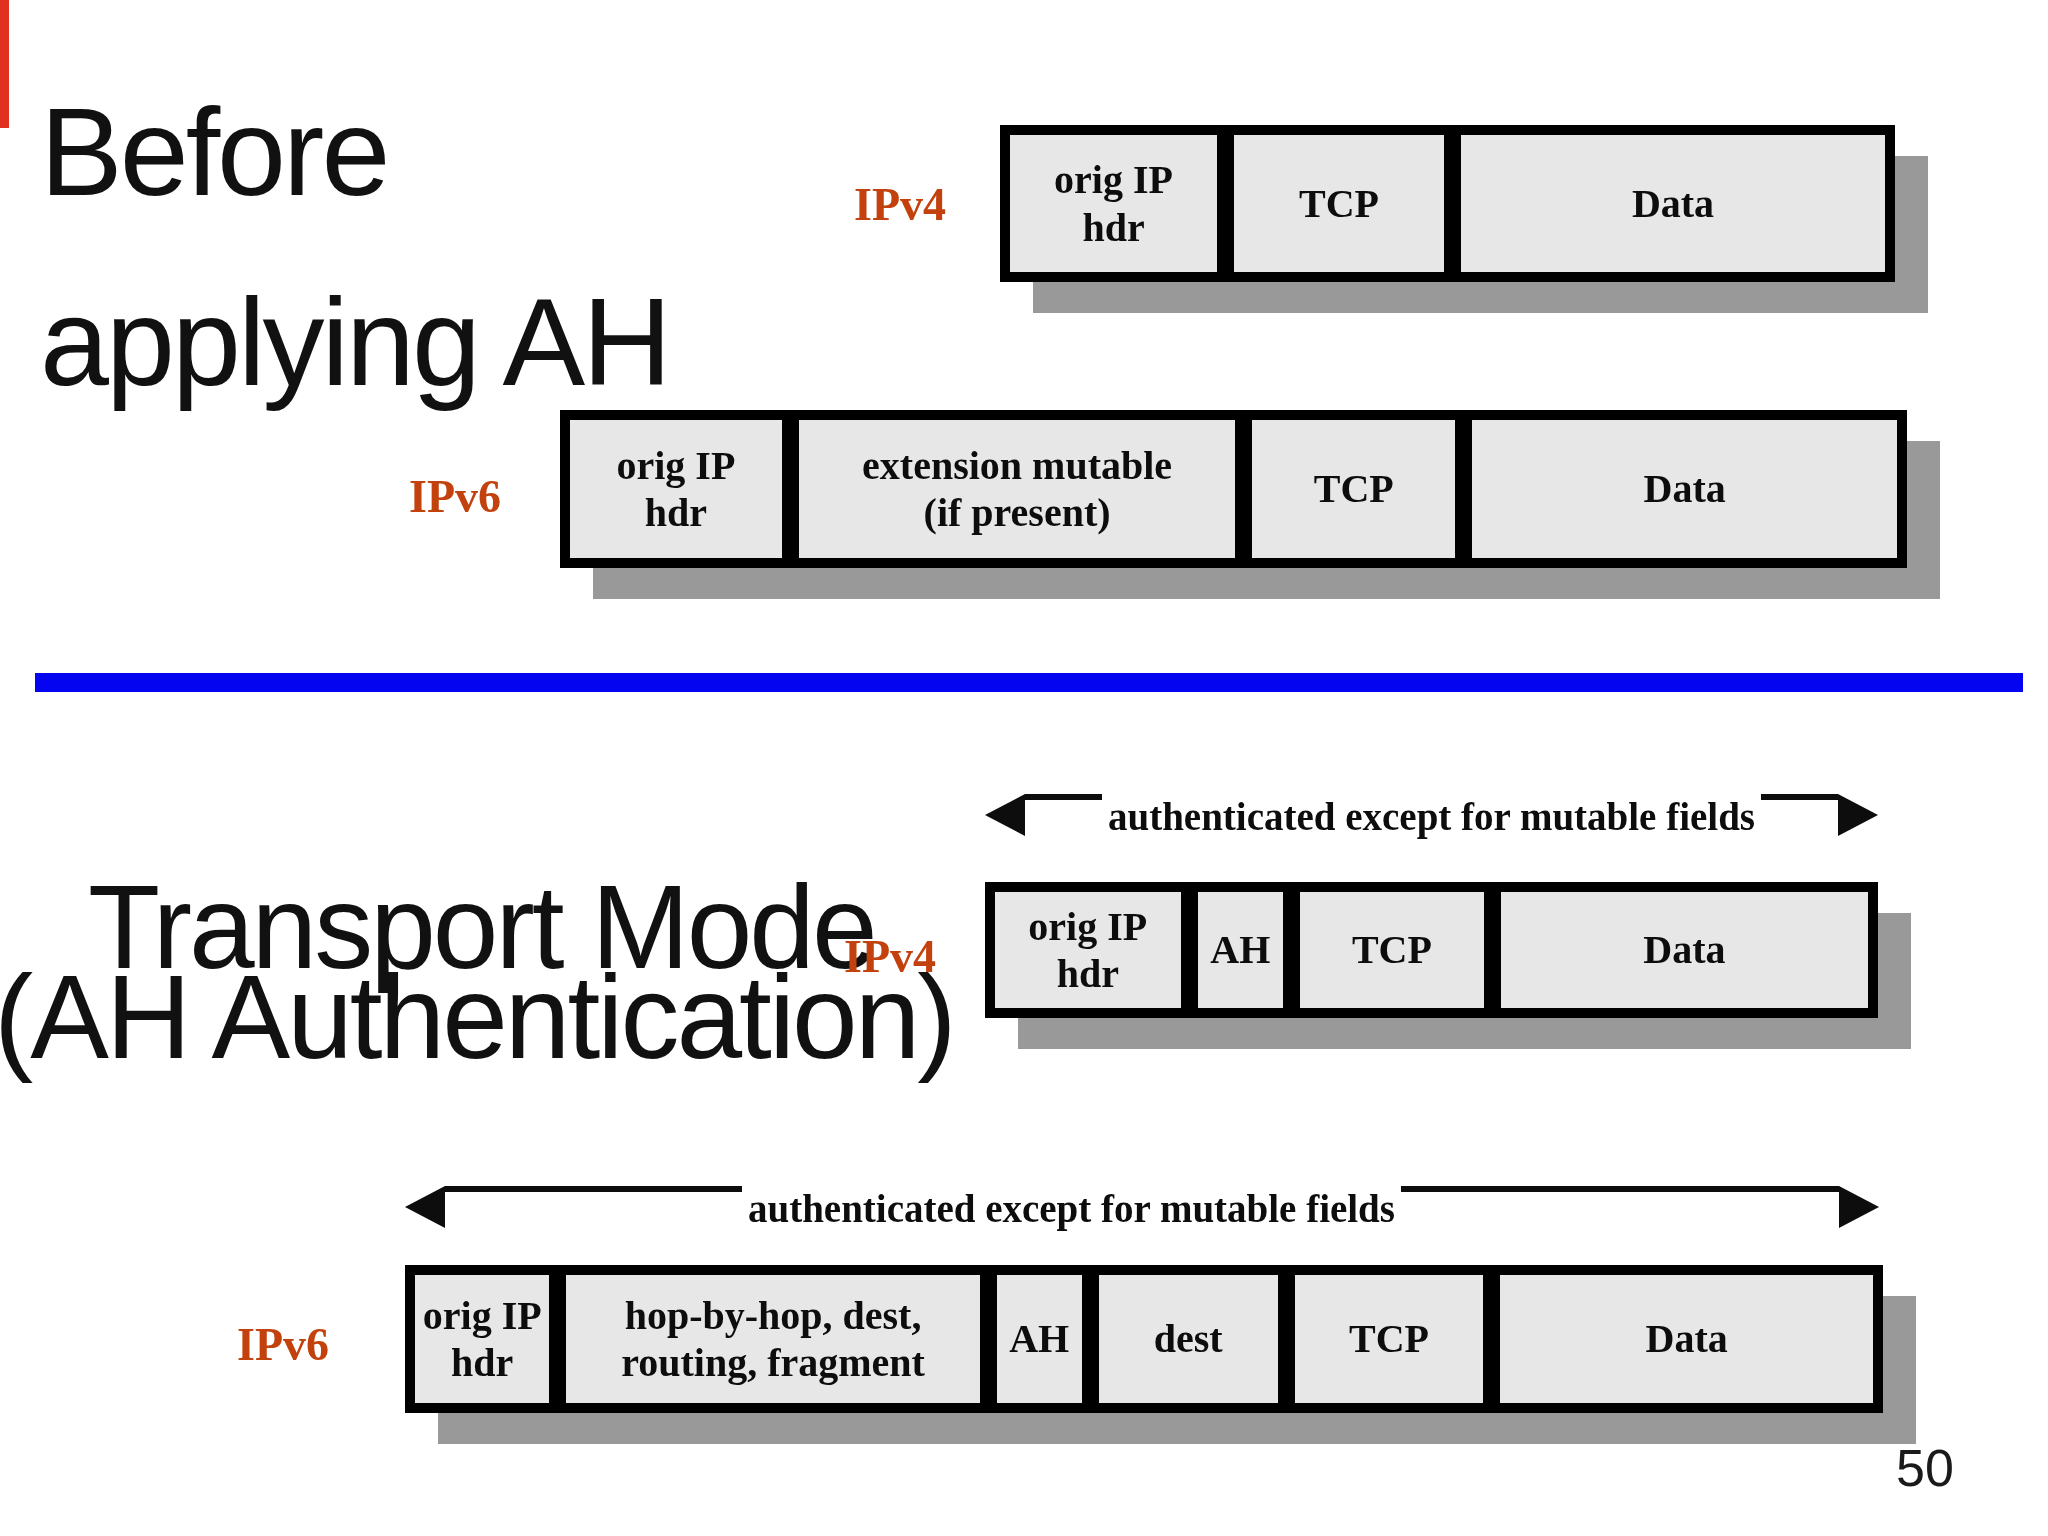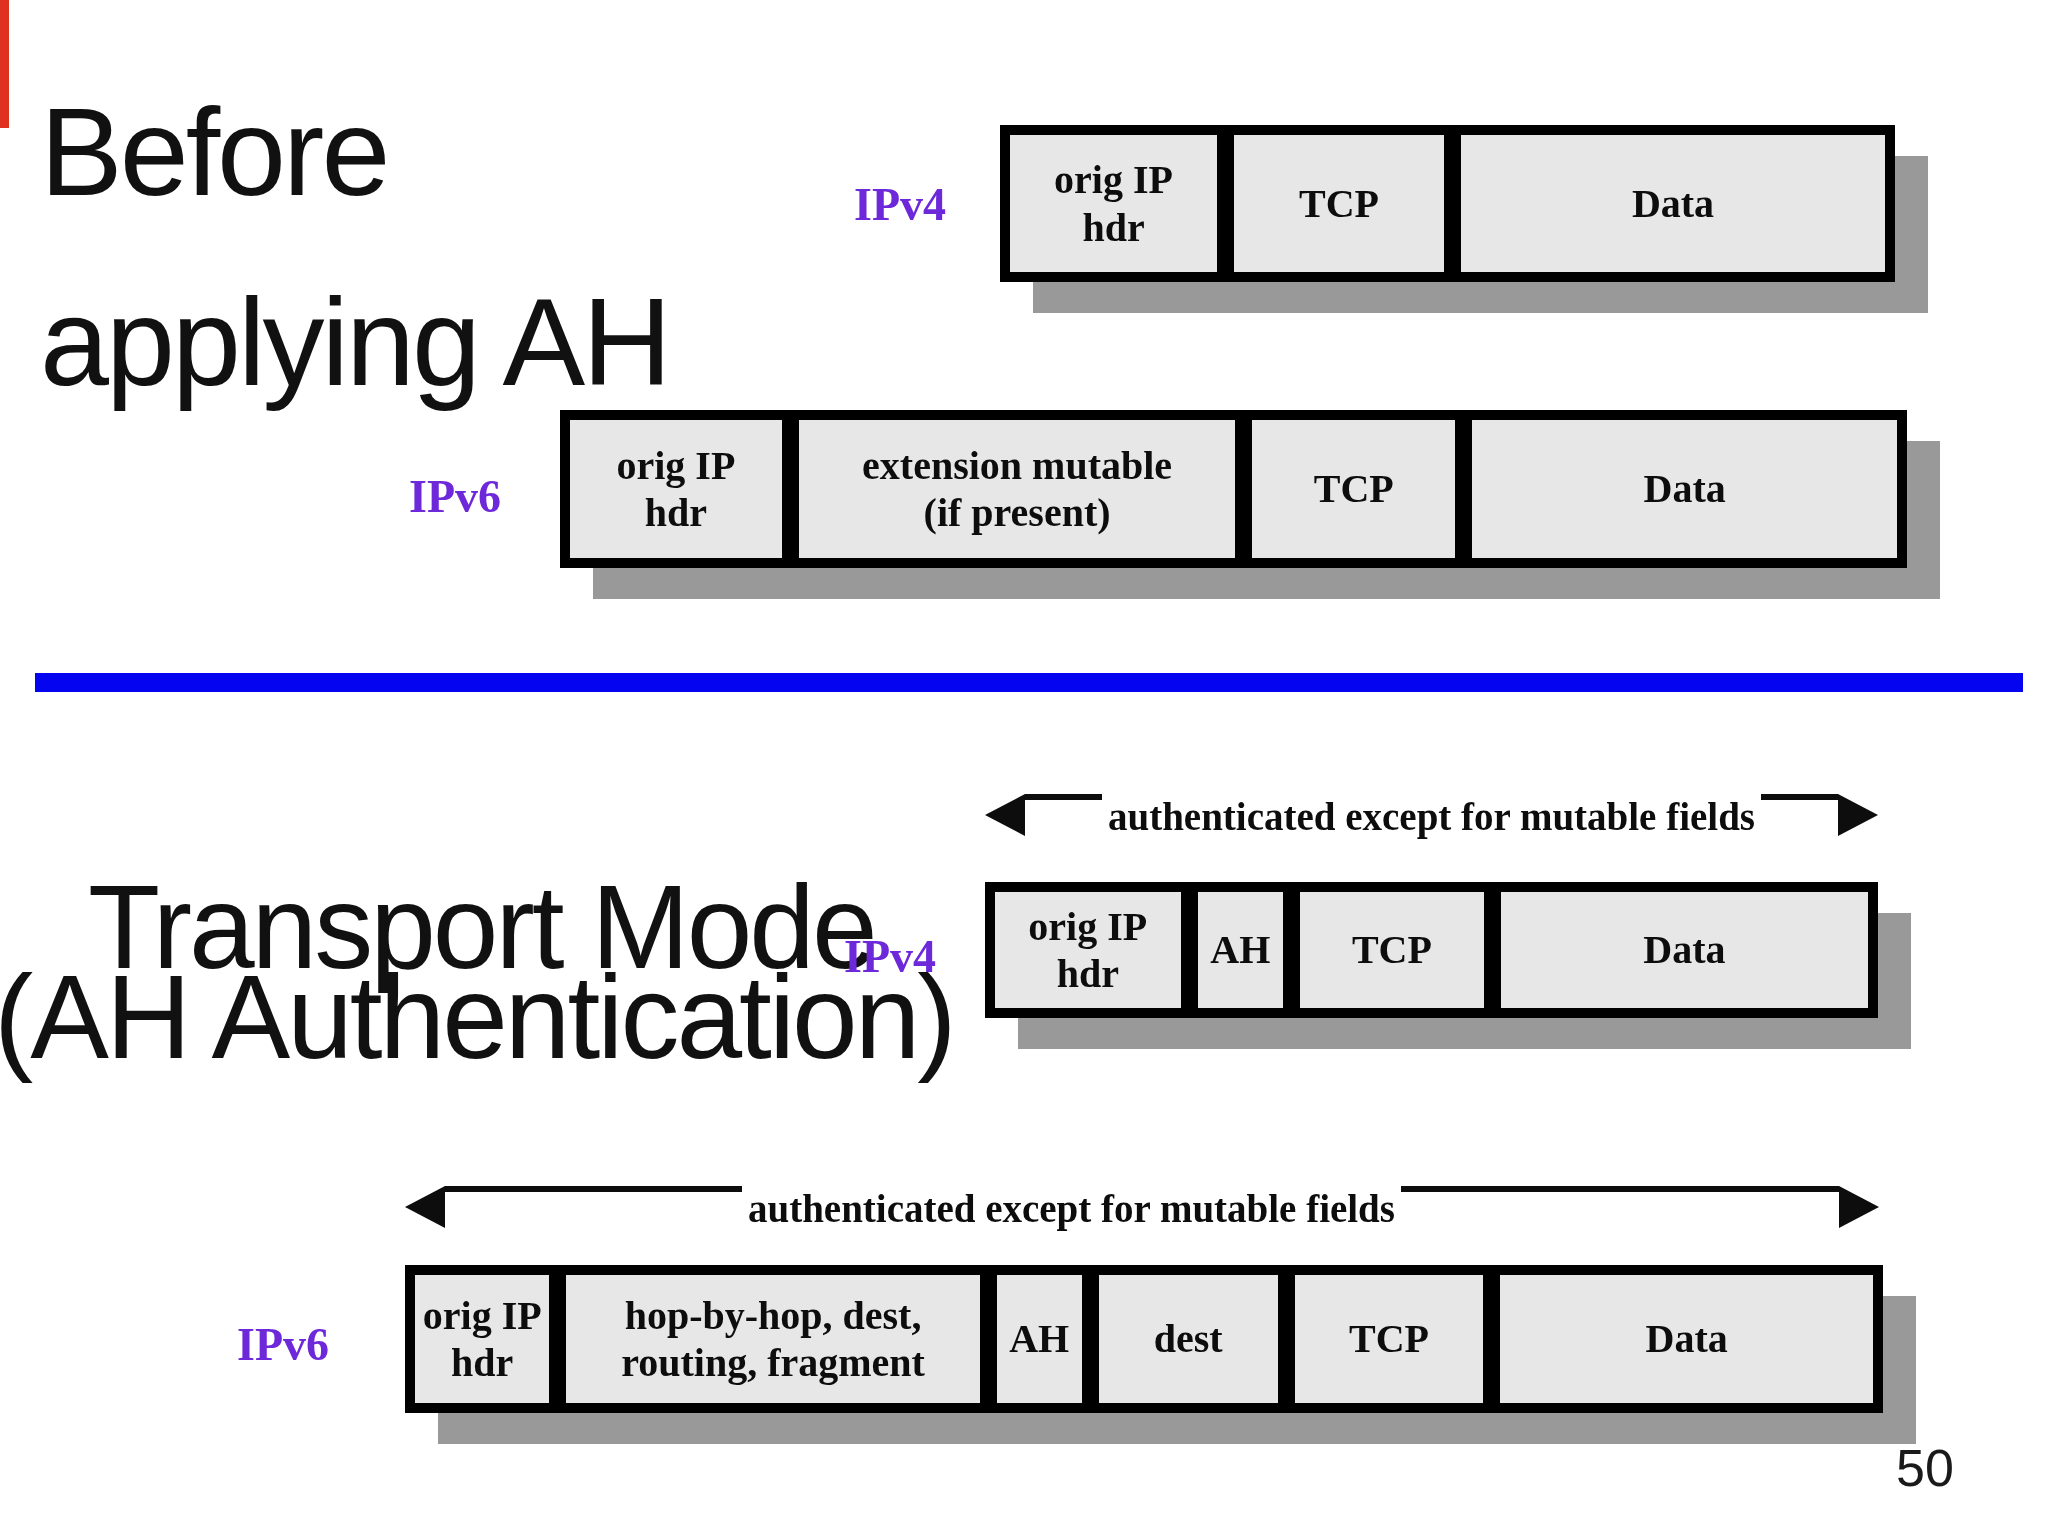--- a/index.html
+++ b/index.html
@@ -46,21 +46,21 @@
     line-height:1.18;
     color:#0d0d0d;
     white-space:pre-line;
   }
 
   
   .rowlabel{
     font-family:"Liberation Serif", serif;
     font-weight:bold;
     font-size:46px;
-    color:#6d28d9;
+    color:#c2410c;
     transform:translate(-50%,-50%);
     white-space:nowrap;
   }
 
   
   .arrow{
     display:flex;align-items:flex-start;
     height:44px;
   }
   .arrow .head-l{

